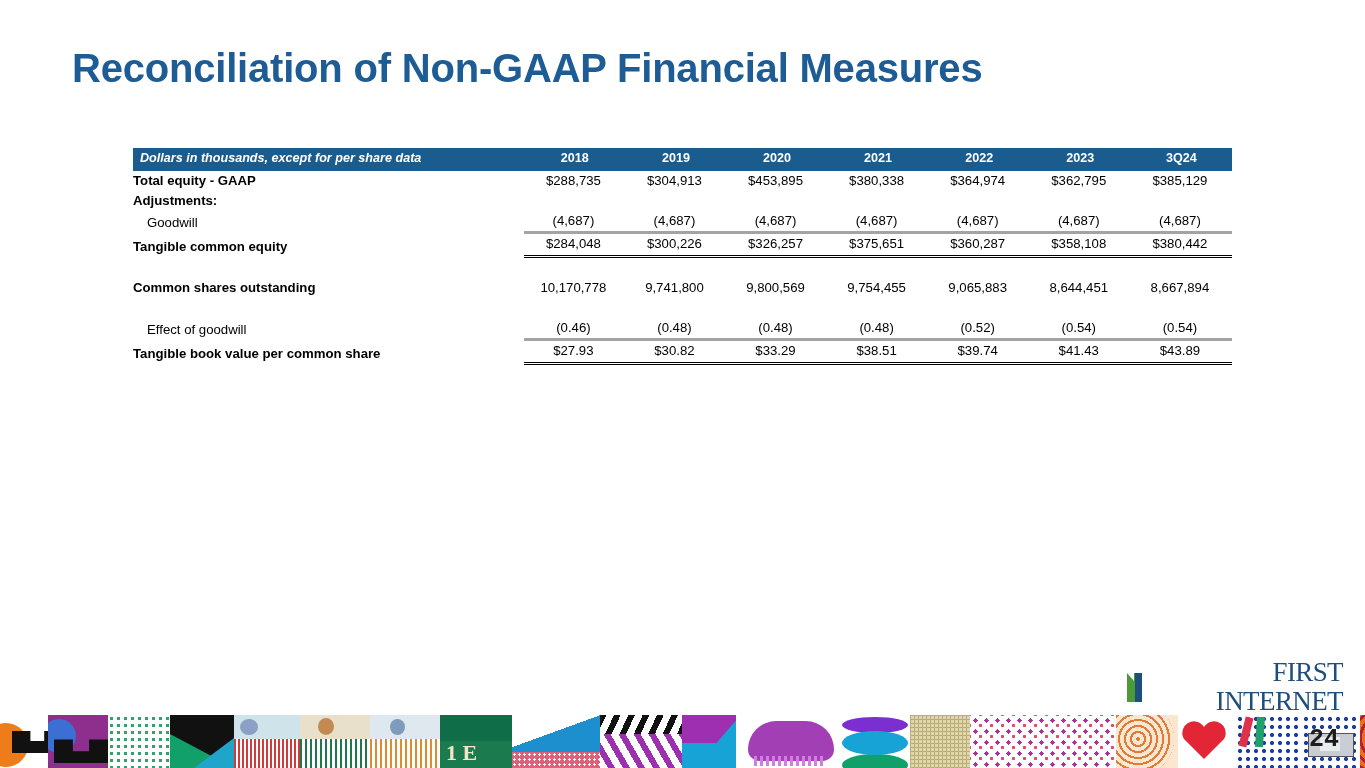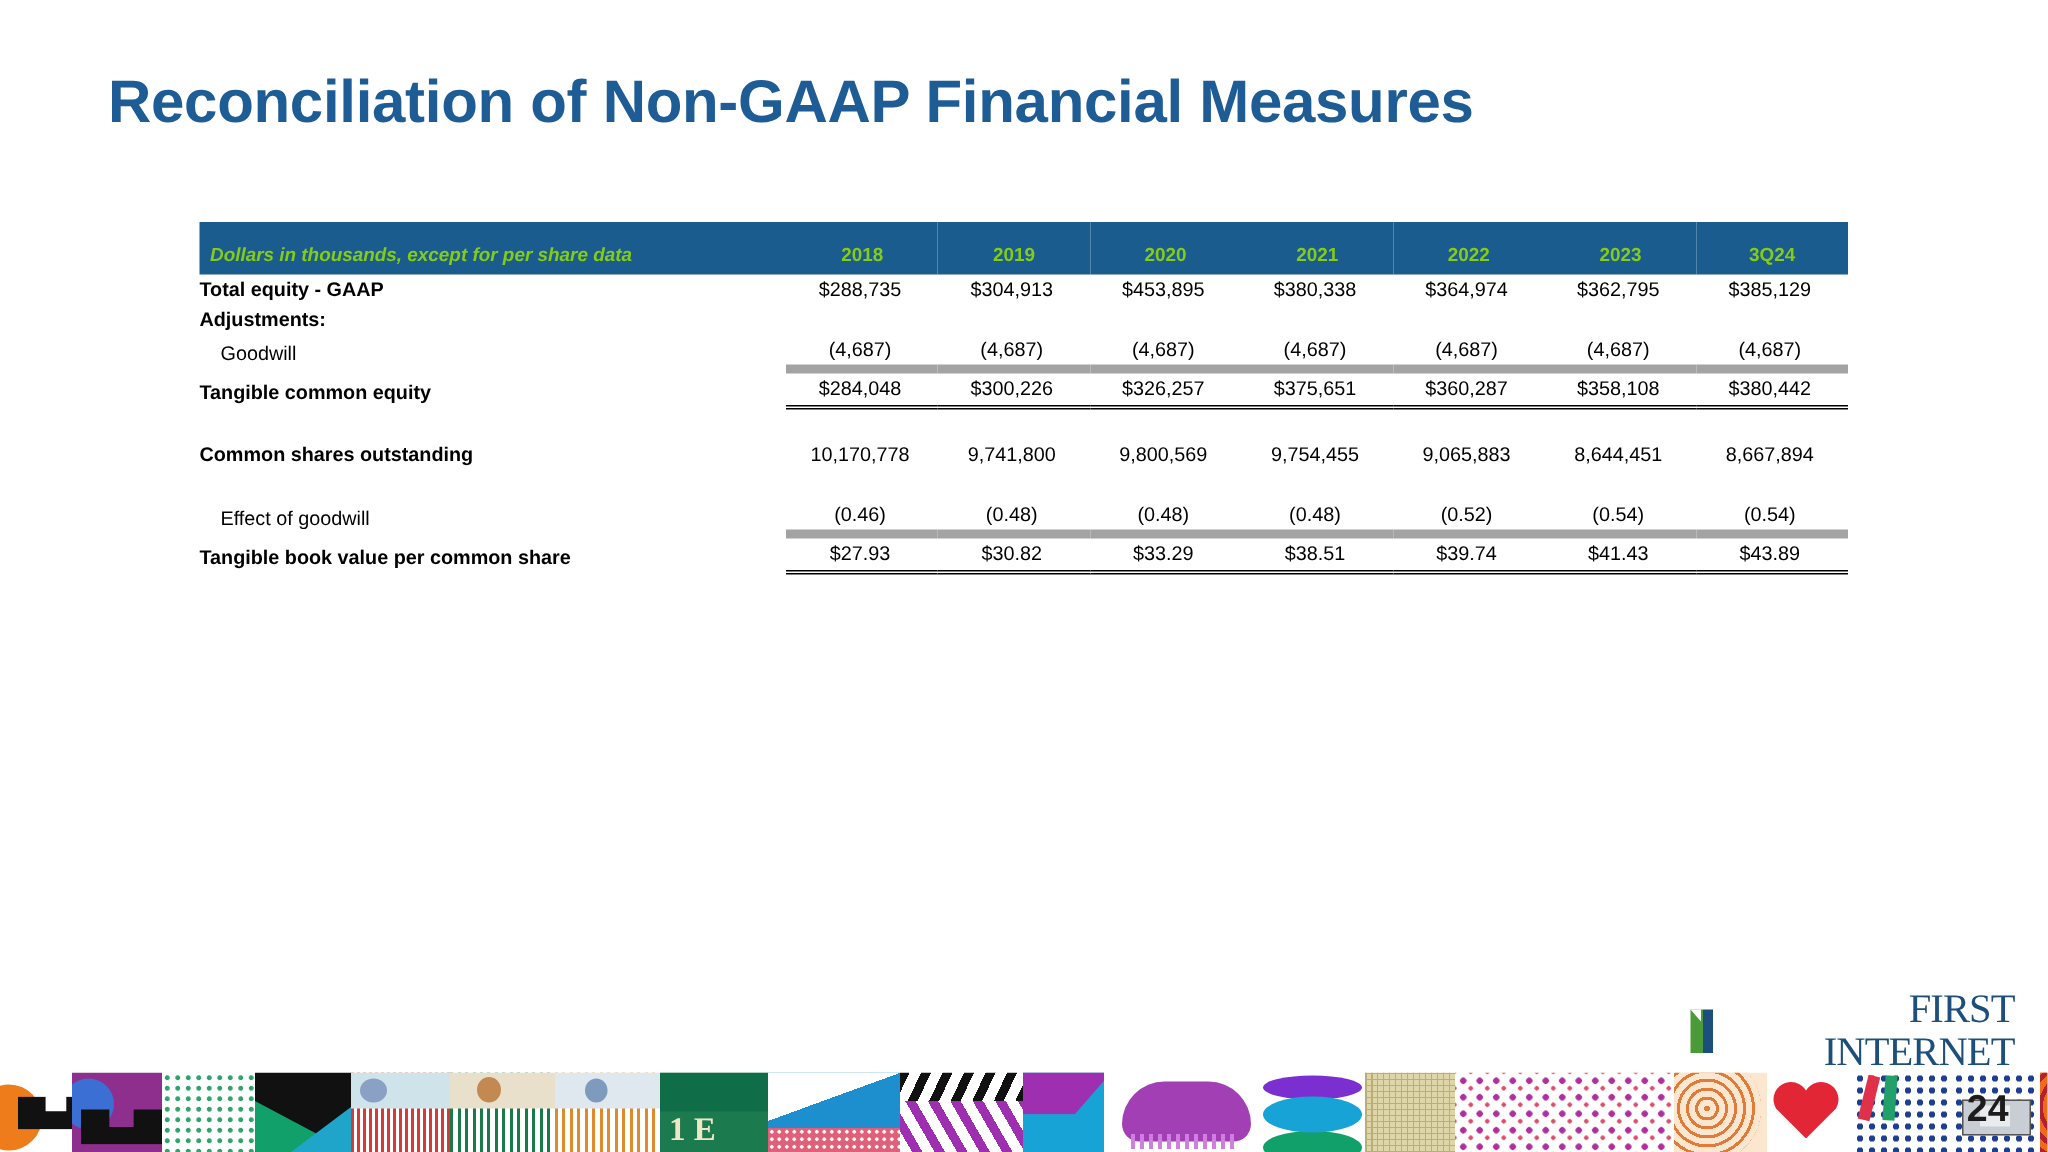--- a/index.html
+++ b/index.html
@@ -39,24 +39,24 @@
     width: 1099px;
     table-layout: fixed;
     font-size: 13.2px;
     color: #000000;
   }
   table.fin col.c-label { width: 391px; }
   table.fin col.c-num   { width: 101px; }
 
   thead tr.hdr th {
     background: #1a5c8e;
-    color: #84cc16;
+    color: #ffffff;
     font-size: 12.6px;
     font-weight: bold;
-    padding: 15px 8px 6px 8px;
+    padding: 3px 8px 6px 8px;
     height: 11px;
     vertical-align: middle;
   }
   thead tr.hdr th.h-label {
     text-align: left;
     font-style: italic;
     padding-left: 7px;
   }
   thead tr.hdr th.h-num {
     text-align: center;
@@ -77,21 +77,21 @@
   td.lbl.plain   { font-weight: bold; }
   td.num {
     text-align: center;
     padding-right: 3px;
     white-space: nowrap;
     font-weight: normal;
   }
   tr.spacer td { height: 20px; line-height: 20px; }
 
   tr.row-total td.num {
-    border-top: 6px solid #a3a3a3;
+    border-top: 3px solid #a3a3a3;
     border-bottom: 3px double #000;
     padding-bottom: 1px;
   }
   tr.row-subline td.num {
     border-bottom: 1px solid #000;
   }
 
   
   .logo {
     position: absolute;
@@ -142,20 +142,21 @@
   
   .page-num {
     position: absolute;
     right: 26px;
     bottom: 16px;
     font-size: 25px;
     font-weight: bold;
     color: #1c1c1c;
     z-index: 40;
     line-height: 1;
+    font-family: Liberation Mono, monospace;
   }
 
   
   .footer {
     position: absolute;
     left: 0;
     bottom: 0;
     width: 1365px;
     height: 53px;
     overflow: hidden;

